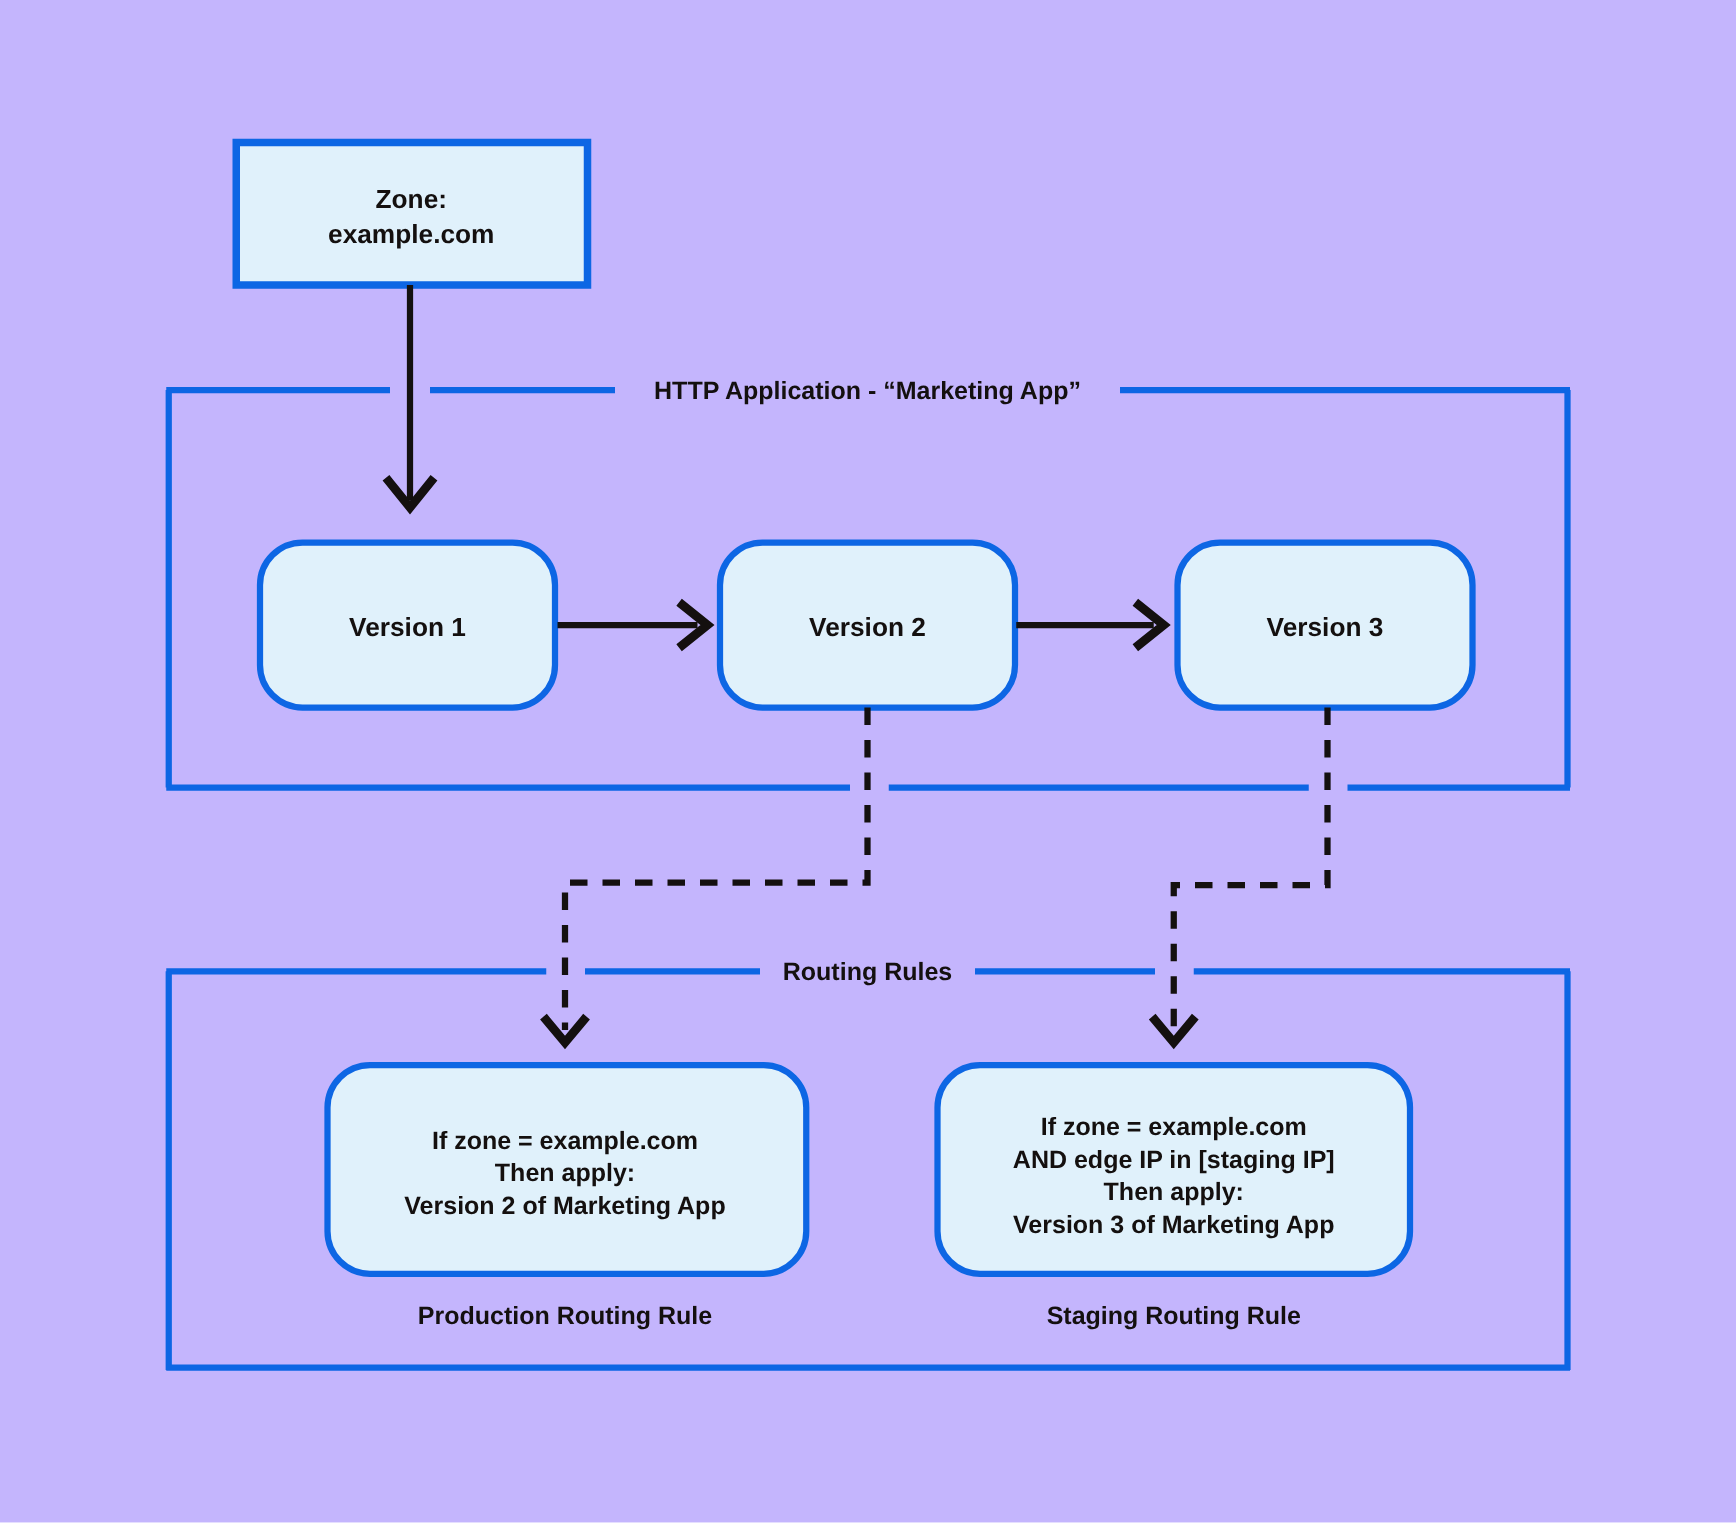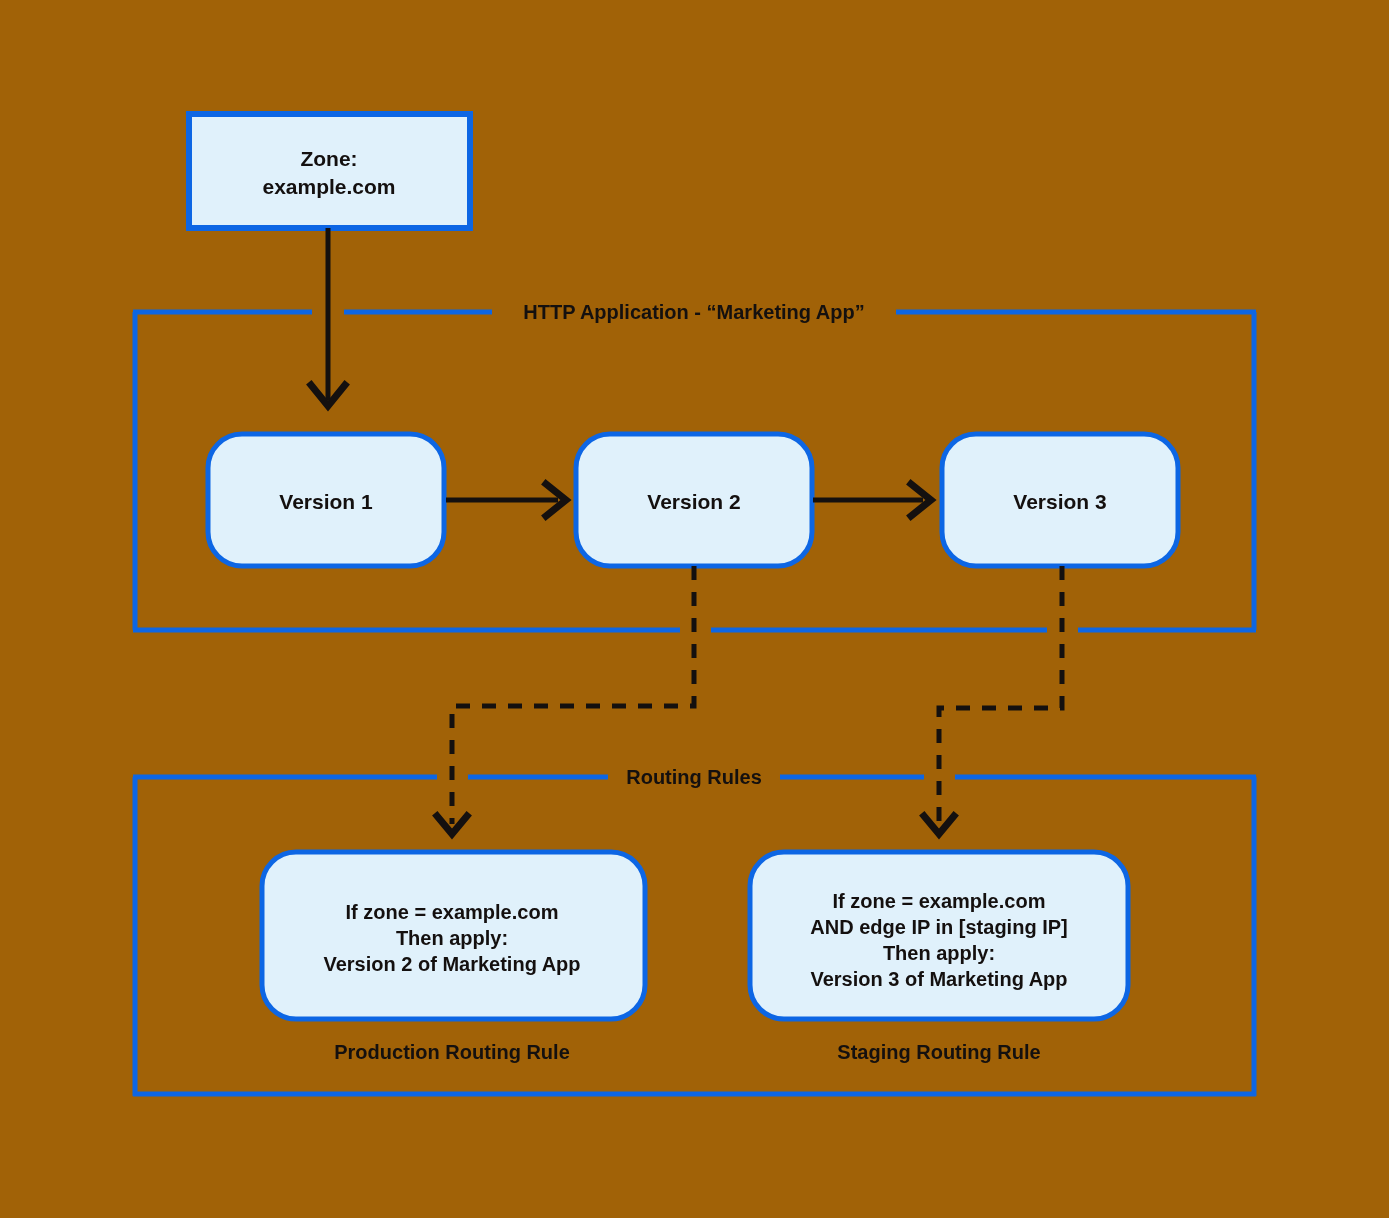--- a/index.html
+++ b/index.html
@@ -11,21 +11,21 @@
   body {
     width: 1389px;
     height: 1218px;
     overflow: hidden;
     font-family: "Liberation Sans", sans-serif;
   }
   #diagram-root {
     position: relative;
     width: 1389px;
     height: 1218px;
-    background: #a16207;
+    background: #c4b5fd;
   }
   svg.diagram-canvas {
     display: block;
     width: 1389px;
     height: 1218px;
   }
   text {
     font-family: "Liberation Sans", sans-serif;
     font-weight: bold;
     fill: #14100f;

